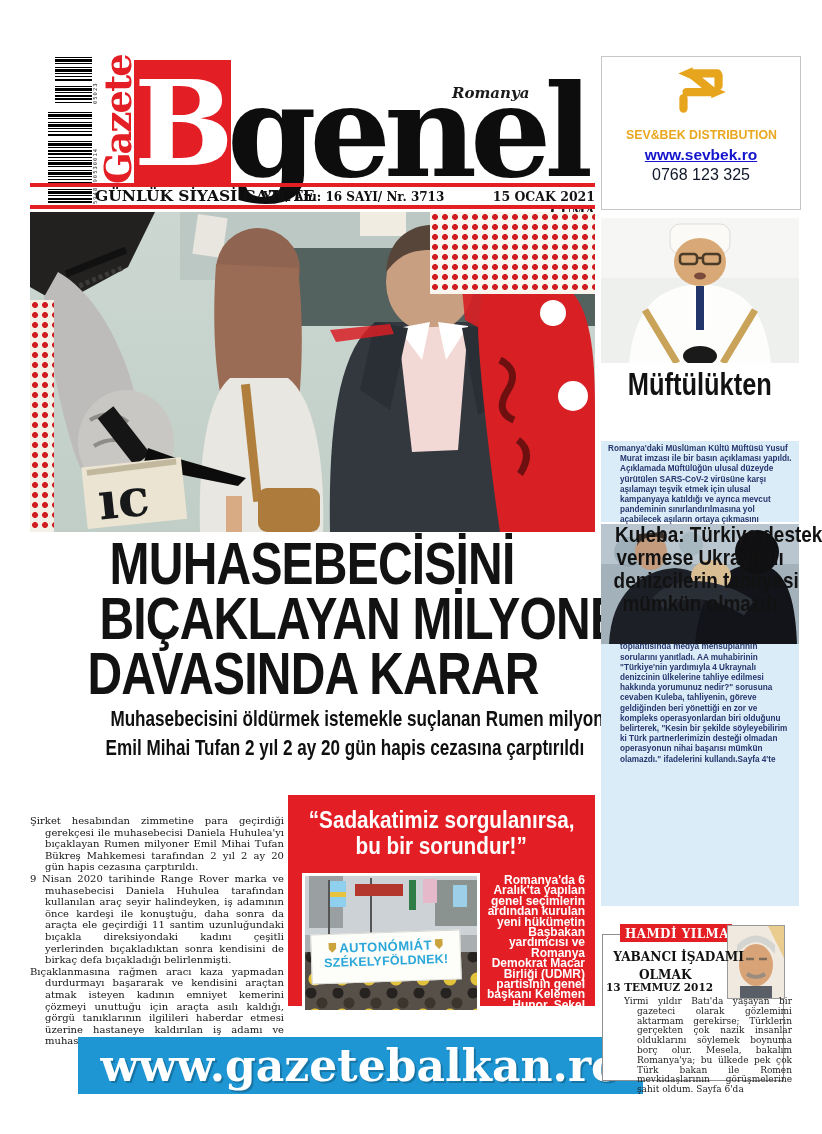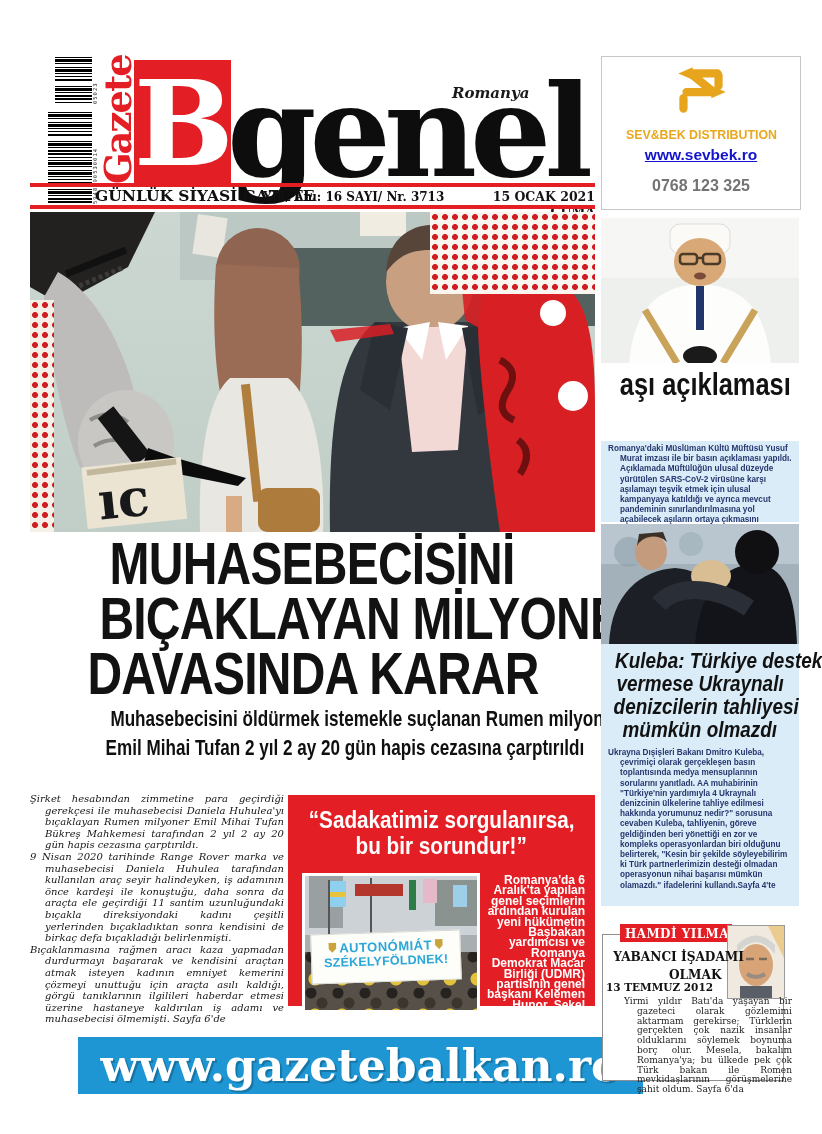--- a/index.html
+++ b/index.html
@@ -19,21 +19,21 @@
   .red-rule{background:#e41e25;height:3.5px;}
   .slab{font-family:"DejaVu Serif",serif;font-weight:bold;}
   .tagline{font-size:15.5px;color:#101010;}
   .issue{font-size:12px;color:#101010;}
   .dateline{font-size:12.5px;color:#141414;text-align:right;}
 
   
   .sevbek{border:1px solid #c6c6c6;background:#fff;text-align:center;}
   .sevbek-name{color:#e9a81f;font-weight:bold;font-size:13px;white-space:nowrap;display:inline-block;transform:scaleX(.95);}
   .sevbek-web{color:#1414cc;font-weight:bold;font-size:15.5px;text-decoration:underline;display:block;margin-top:3px;}
-  .sevbek-phone{color:#737373;font-weight:bold;font-size:16px;margin-top:13px;}
+  .sevbek-phone{color:#0f172a;font-weight:normal;font-size:16px;margin-top:2px;}
 
   
   .lead-photo{background:linear-gradient(#ccd7d2,#c1cec7);overflow:hidden;}
   .halftone{background-image:radial-gradient(circle,#cf1d22 2.6px,transparent 3.3px);background-size:10px 10px;}
   .dots-left{background-color:#f4efe7;}
   .dots-tr{background-color:#faf5ee;}
 
   
   .hline{text-align:center;}
   .hline span{display:inline-block;white-space:nowrap;transform:scaleX(.8);transform-origin:center;
@@ -76,21 +76,21 @@
   .mufti-head span{font-size:31px;line-height:37px;}
   .kuleba-head span{font-size:21.5px;line-height:23px;transform:scaleX(.88);}
   .rc-body{font-weight:bold;font-size:8.2px;line-height:10.2px;color:#26366e;}
   .rc-body p{margin:0;padding-left:12px;text-indent:-12px;}
 
   
   .hamdi-box{border:1.5px solid #8f8f8f;background:#fff;}
   .hamdi-banner{background:#e41e25;text-align:center;}
   .hamdi-banner span{display:inline-block;white-space:nowrap;transform:scaleX(.92);
     font-family:"DejaVu Serif",serif;font-weight:bold;font-size:13px;line-height:18px;color:#fff;letter-spacing:.5px;}
-  .hamdi-title{text-align:right;}
+  .hamdi-title{text-align:center;}
   .hamdi-title span{display:inline-block;white-space:nowrap;transform:scaleX(.9);
     font-family:"DejaVu Serif",serif;font-weight:bold;font-size:13.5px;line-height:16px;color:#111;}
   .hamdi-date{font-family:"DejaVu Serif",serif;font-weight:bold;font-size:10.5px;color:#111;}
   .hamdi-body{font-family:"DejaVu Serif",serif;font-size:9px;line-height:9.8px;color:#1d1d1d;text-align:justify;}
   .hamdi-body p{margin:0;padding-left:13px;text-indent:-13px;}
   .photo-frame{border:1px solid #9a9a9a;overflow:hidden;background:#efe9df;}
 </style>
 </head>
 <body>
 
@@ -191,21 +191,21 @@
   <div class="abs" style="left:30px;top:536px;width:565px;">
     <div class="hline"><span>MUHASEBECİSİNİ</span></div>
     <div class="hline"><span>BIÇAKLAYAN MİLYONER</span></div>
     <div class="hline"><span>DAVASINDA KARAR</span></div>
   </div>
   <div class="abs" style="left:30px;top:704px;width:565px;">
     <div class="sline"><span>Muhasebecisini öldürmek istemekle suçlanan Rumen milyoner</span></div>
     <div class="sline"><span>Emil Mihai Tufan 2 yıl 2 ay 20 gün hapis cezasına çarptırıldı</span></div>
   </div>
 
-  <div class="abs lead-body" style="left:30px;top:793px;width:254px;font-style:italic;">
+  <div class="abs lead-body" style="left:30px;top:815px;width:254px;">
     <p>Şirket hesabından zimmetine para geçirdiği gerekçesi ile muhasebecisi Daniela Huhulea'yı bıçaklayan Rumen milyoner Emil Mihai Tufan Bükreş Mahkemesi tarafından 2 yıl 2 ay 20 gün hapis cezasına çarptırıldı.</p>
     <p>9 Nisan 2020 tarihinde Range Rover marka ve muhasebecisi Daniela Huhulea tarafından kullanılan araç seyir halindeyken, iş adamının önce kardeşi ile konuştuğu, daha sonra da araçta ele geçirdiği 11 santim uzunluğundaki bıçakla direksiyondaki kadını çeşitli yerlerinden bıçakladıktan sonra kendisini de birkaç defa bıçakladığı belirlenmişti.</p>
     <p>Bıçaklanmasına rağmen aracı kaza yapmadan durdurmayı başararak ve kendisini araçtan atmak isteyen kadının emniyet kemerini çözmeyi unuttuğu için araçta asılı kaldığı, görgü tanıklarının ilgilileri haberdar etmesi üzerine hastaneye kaldırılan iş adamı ve muhasebecisi ölmemişti. Sayfa 6'de</p>
   </div>
 
   <div class="abs quote-box" style="left:288px;top:795px;width:307px;height:211px;">
     <div class="qline" style="margin-top:12px;"><span>“Sadakatimiz sorgulanırsa,</span></div>
     <div class="qline"><span>bu bir sorundur!”</span></div>
 
     <div class="abs protest" style="left:14px;top:78px;width:172px;height:134px;">
@@ -245,21 +245,21 @@
       <rect x="79" y="36" width="17" height="10" rx="3" fill="none" stroke="#4a3b28" stroke-width="2.5"></rect>
       <rect x="102" y="36" width="17" height="10" rx="3" fill="none" stroke="#4a3b28" stroke-width="2.5"></rect>
       <line x1="96" y1="40" x2="102" y2="40" stroke="#4a3b28" stroke-width="2.5"></line>
       <ellipse cx="99" cy="58" rx="6" ry="3.5" fill="#7a4a3a"></ellipse>
       <rect x="92" y="68" width="14" height="42" fill="#fff"></rect>
       <rect x="95" y="68" width="8" height="44" fill="#22356b"></rect>
       <ellipse cx="99" cy="138" rx="17" ry="10" fill="#1a1a1a"></ellipse>
     </svg>
   </div>
   <div class="abs rc-head mufti-head" style="left:601px;top:366px;width:198px;">
-    <div><span>aşı açıklaması</span></div>
+    <div><span>Müftülükten</span></div>
   </div>
   <div class="abs bluepanel" style="left:601px;top:441px;width:198px;height:81px;">
     <div class="rc-body" style="padding:3px 7px;">
       <p>Romanya'daki Müslüman Kültü Müftüsü Yusuf Murat imzası ile bir basın açıklaması yapıldı. Açıklamada Müftülüğün ulusal düzeyde yürütülen SARS-CoV-2 virüsüne karşı aşılamayı teşvik etmek için ulusal kampanyaya katıldığı ve ayrıca mevcut pandeminin sınırlandırılmasına yol açabilecek aşıların ortaya çıkmasını memnuniyetle karşıladığı kaydedildi. Sayfa 2'de</p>
     </div>
   </div>
 
   <div class="abs bluepanel" style="left:601px;top:524px;width:198px;height:382px;">
     <div class="abs" style="left:0;top:0;width:198px;height:120px;overflow:hidden;">
       <svg width="198" height="120" viewBox="0 0 198 120">
@@ -269,21 +269,21 @@
         <rect x="0" y="40" width="198" height="80" fill="#8e9ba6" opacity="0.5"></rect>
         <ellipse cx="50" cy="28" rx="16" ry="18" fill="#c59b7d"></ellipse>
         <path d="M36,22 a18,16 0 0 1 30,-4 l-4,-10 -24,2 Z" fill="#3a3028"></path>
         <path d="M8,120 C10,70 40,46 74,44 C108,46 118,70 120,120 Z" fill="#1c1f26"></path>
         <path d="M94,120 C99,60 128,38 158,40 C184,44 194,70 196,120 Z" fill="#121419"></path>
         <circle cx="156" cy="28" r="22" fill="#101013"></circle>
         <ellipse cx="110" cy="52" rx="20" ry="16" fill="#d9bd93"></ellipse>
         <path d="M58,80 C78,58 118,64 148,84" stroke="#2a2e36" stroke-width="18" fill="none"></path>
       </svg>
     </div>
-    <div class="rc-head kuleba-head" style="margin-top:126px;font-style:italic;">
+    <div class="rc-head kuleba-head" style="">
       <div><span>Kuleba: Türkiye destek</span></div>
       <div><span>vermese Ukraynalı</span></div>
       <div><span>denizcilerin tahliyesi</span></div>
       <div><span>mümkün olmazdı</span></div>
     </div>
     <div class="rc-body" style="padding:6px 7px 0 7px;">
       <p>Ukrayna Dışişleri Bakanı Dmitro Kuleba, çevrimiçi olarak gerçekleşen basın toplantısında medya mensuplarının sorularını yanıtladı. AA muhabirinin "Türkiye'nin yardımıyla 4 Ukraynalı denizcinin ülkelerine tahliye edilmesi hakkında yorumunuz nedir?" sorusuna cevaben Kuleba, tahliyenin, göreve geldiğinden beri yönettiği en zor ve kompleks operasyonlardan biri olduğunu belirterek, "Kesin bir şekilde söyleyebilirim ki Türk partnerlerimizin desteği olmadan operasyonun nihai başarısı mümkün olamazdı." ifadelerini kullandı.Sayfa 4'te</p>
     </div>
   </div>
 

